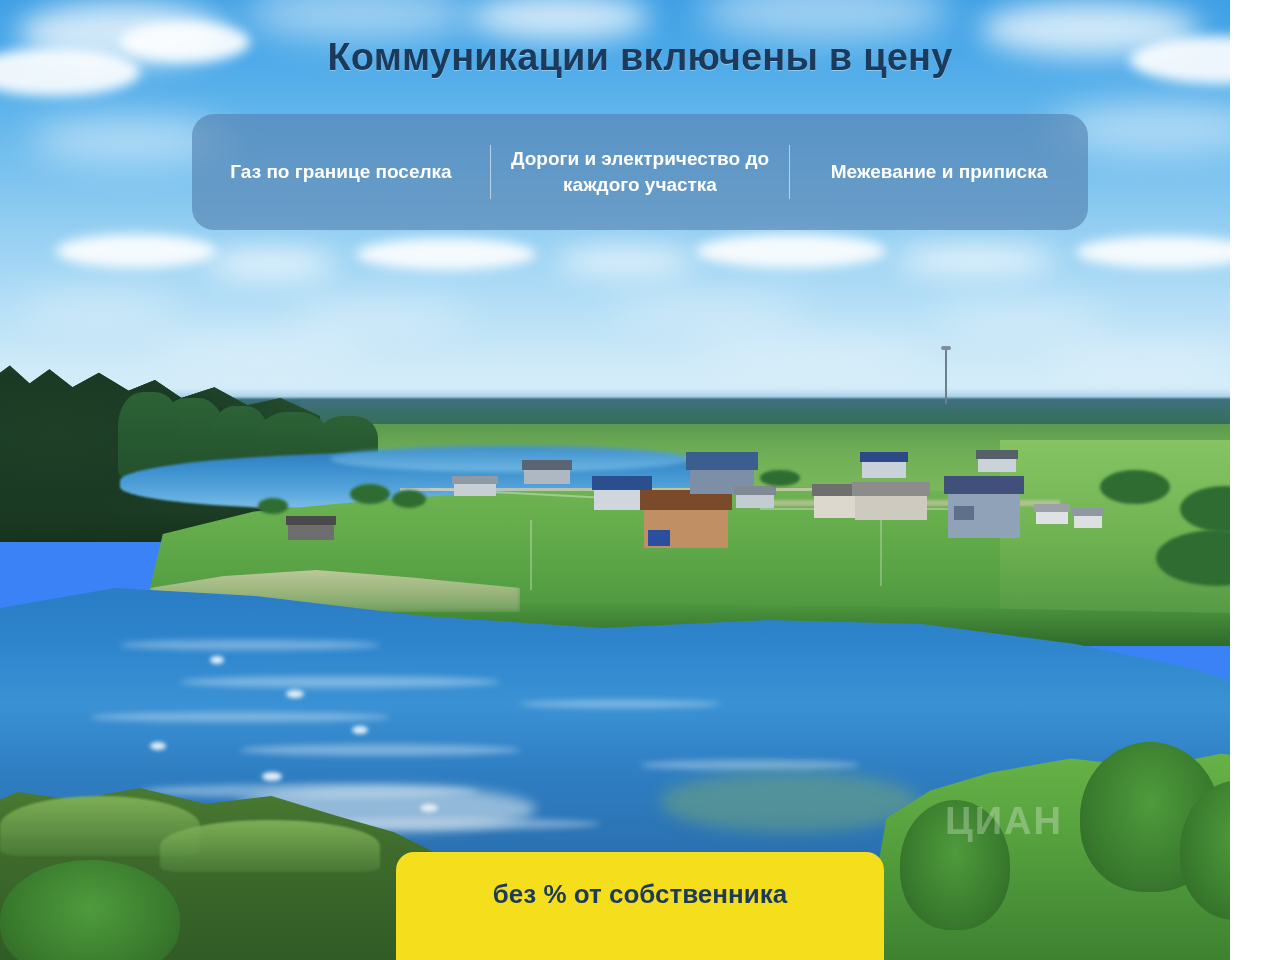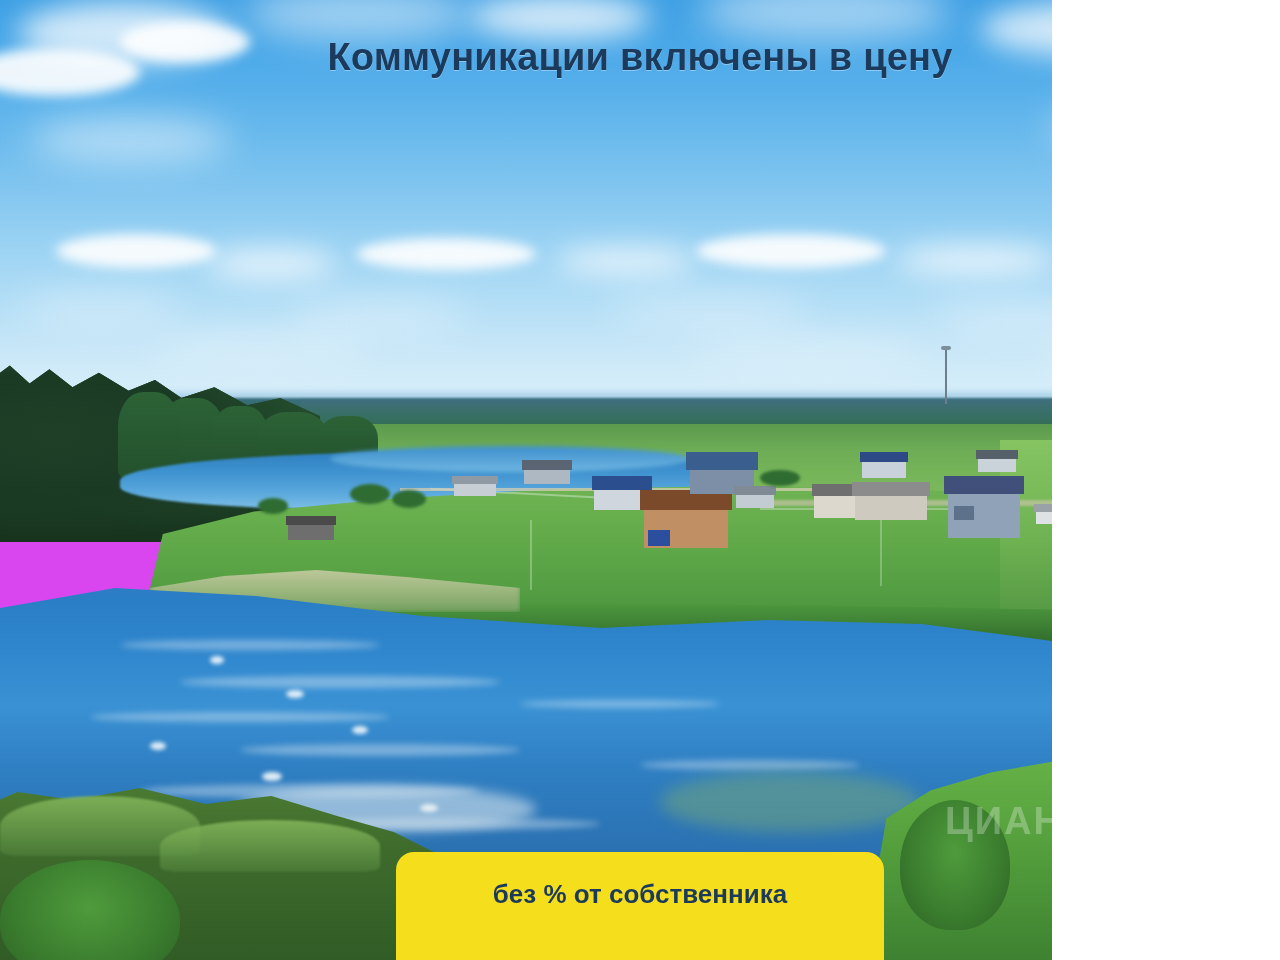--- a/index.html
+++ b/index.html
@@ -5,24 +5,24 @@
   html, body {
     margin: 0;
     padding: 0;
     background: #ffffff;
   }
   body {
     font-family: "Liberation Sans", sans-serif;
   }
   .banner {
     position: relative;
-    width: 1052px;
+    width: 1230px;
     height: 960px;
     overflow: hidden;
-    background: #d946ef;
+    background: #3b82f6;
   }
 
   
   .sky {
     position: absolute;
     left: 0; top: 0;
     width: 1280px;
     height: 420px;
     background: linear-gradient(180deg,
         #3fa0e4 0%,
@@ -420,20 +420,27 @@
   <div class="fg-right"></div>
   <div class="reeds" style="left:0px;  top:796px;width:200px;height:60px;"></div>
   <div class="reeds" style="left:160px;top:820px;width:220px;height:52px;"></div>
   <div class="fg-tree" style="left:1080px;top:742px;width:140px;height:150px;"></div>
   <div class="fg-tree" style="left:1180px;top:780px;width:120px;height:140px;"></div>
   <div class="fg-tree" style="left:900px; top:800px;width:110px;height:130px;"></div>
   <div class="fg-tree" style="left:0px;   top:860px;width:180px;height:120px;"></div>
 
   <div class="headline">Коммуникации включены в цену</div>
 
+  <div class="features-card">
+    <div class="feature">Газ по границе поселка</div>
+    <div class="divider"></div>
+    <div class="feature">Дороги и электричество до каждого участка</div>
+    <div class="divider"></div>
+    <div class="feature">Межевание и приписка</div>
+  </div>
 
   <div class="promo">
     <div>без % от собственника</div>
   </div>
 
   <div class="watermark">ЦИАН</div>
 
 </div>
 
 </body></html>

